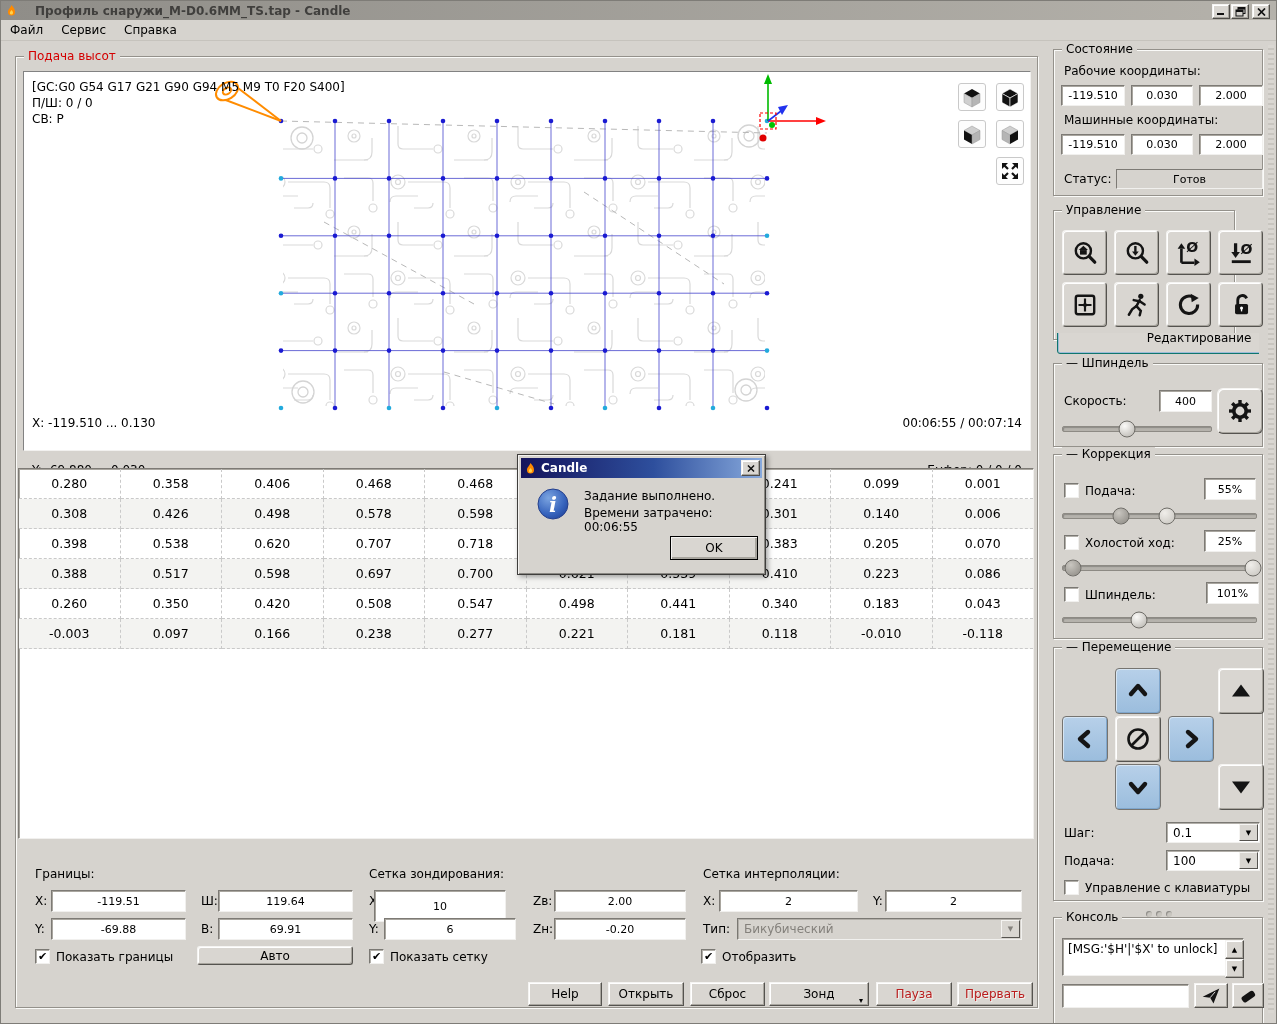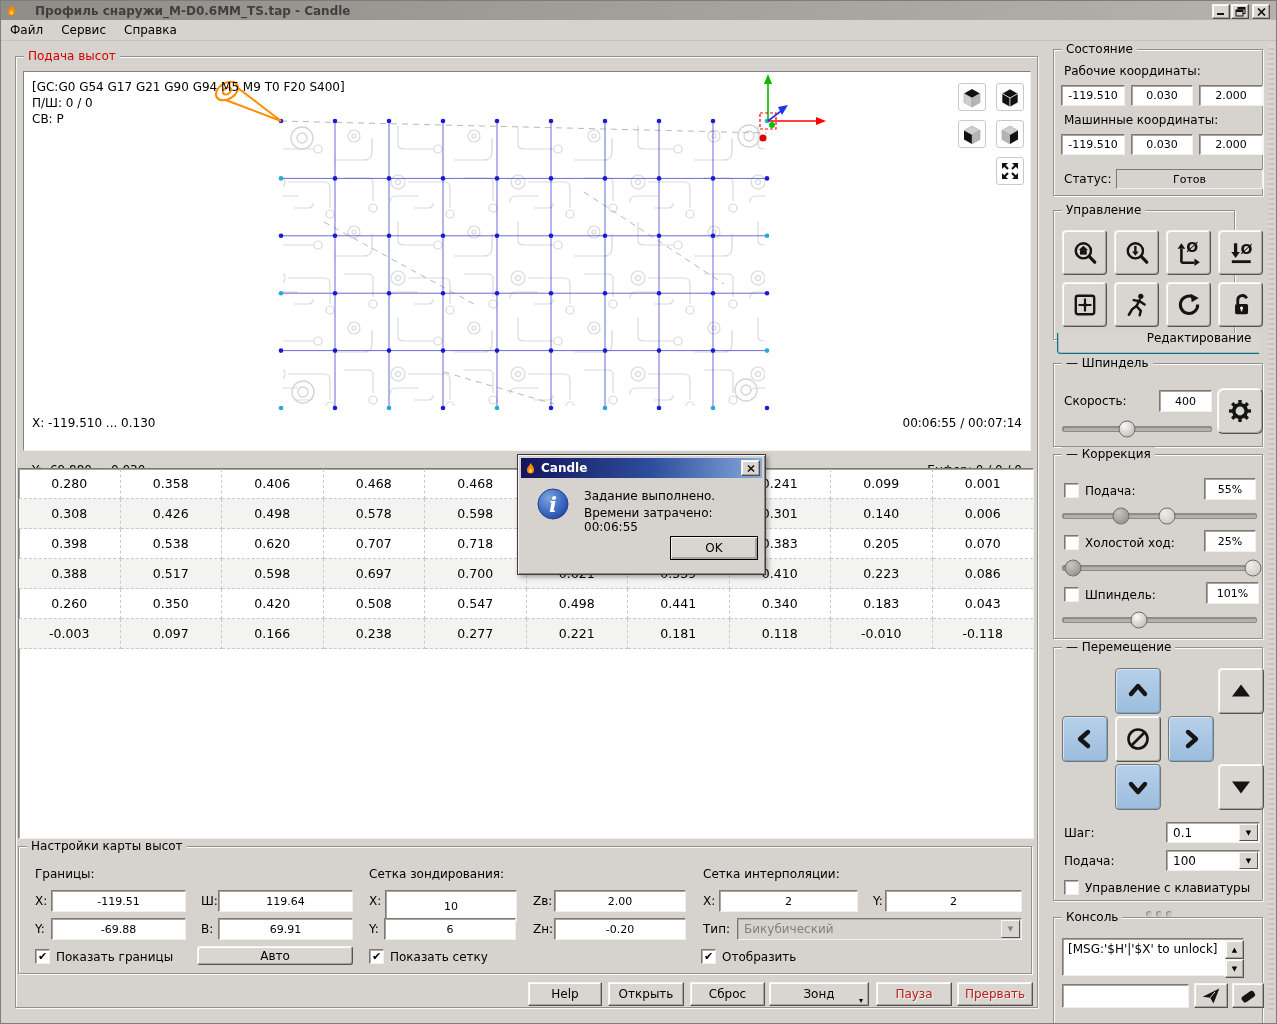--- a/index.html
+++ b/index.html
@@ -381,33 +381,30 @@
         <div class="t-cell">0.238</div>
         <div class="t-cell">0.277</div>
         <div class="t-cell">0.221</div>
         <div class="t-cell">0.181</div>
         <div class="t-cell">0.118</div>
         <div class="t-cell">-0.010</div>
         <div class="t-cell">-0.118</div>
       </div>
     </div>
 
-  <div class="abs groupbox" style="left:17px;top:845px;width:1014px;height:128px;">
-    <span class="group-label">Настройки карты высот</span>
-  </div>
   <div class="abs" style="left:34px;top:866px;">Границы:</div>
   <div class="abs" style="left:368px;top:866px;">Сетка зондирования:</div>
   <div class="abs" style="left:702px;top:866px;">Сетка интерполяции:</div>
 
   <div class="abs" style="left:34px;top:893px;">X:</div>
   <div class="abs sunken val" style="left:50px;top:889px;width:135px;height:22px;">-119.51</div>
   <div class="abs" style="left:200px;top:893px;">Ш:</div>
   <div class="abs sunken val" style="left:217px;top:889px;width:135px;height:22px;">119.64</div>
   <div class="abs" style="left:368px;top:893px;">X:</div>
-  <div class="abs sunken val" style="left:384px;top:889px;width:132px;height:32px;">10</div>
+  <div class="abs sunken val" style="left:373px;top:889px;width:132px;height:32px;">10</div>
   <div class="abs" style="left:532px;top:893px;">Zв:</div>
   <div class="abs sunken val" style="left:553px;top:889px;width:132px;height:22px;">2.00</div>
   <div class="abs" style="left:702px;top:893px;">X:</div>
   <div class="abs sunken val" style="left:718px;top:889px;width:139px;height:22px;">2</div>
   <div class="abs" style="left:872px;top:893px;">Y:</div>
   <div class="abs sunken val" style="left:884px;top:889px;width:137px;height:22px;">2</div>
 
   <div class="abs" style="left:34px;top:921px;">Y:</div>
   <div class="abs sunken val" style="left:50px;top:917px;width:135px;height:22px;">-69.88</div>
   <div class="abs" style="left:200px;top:921px;">В:</div>

